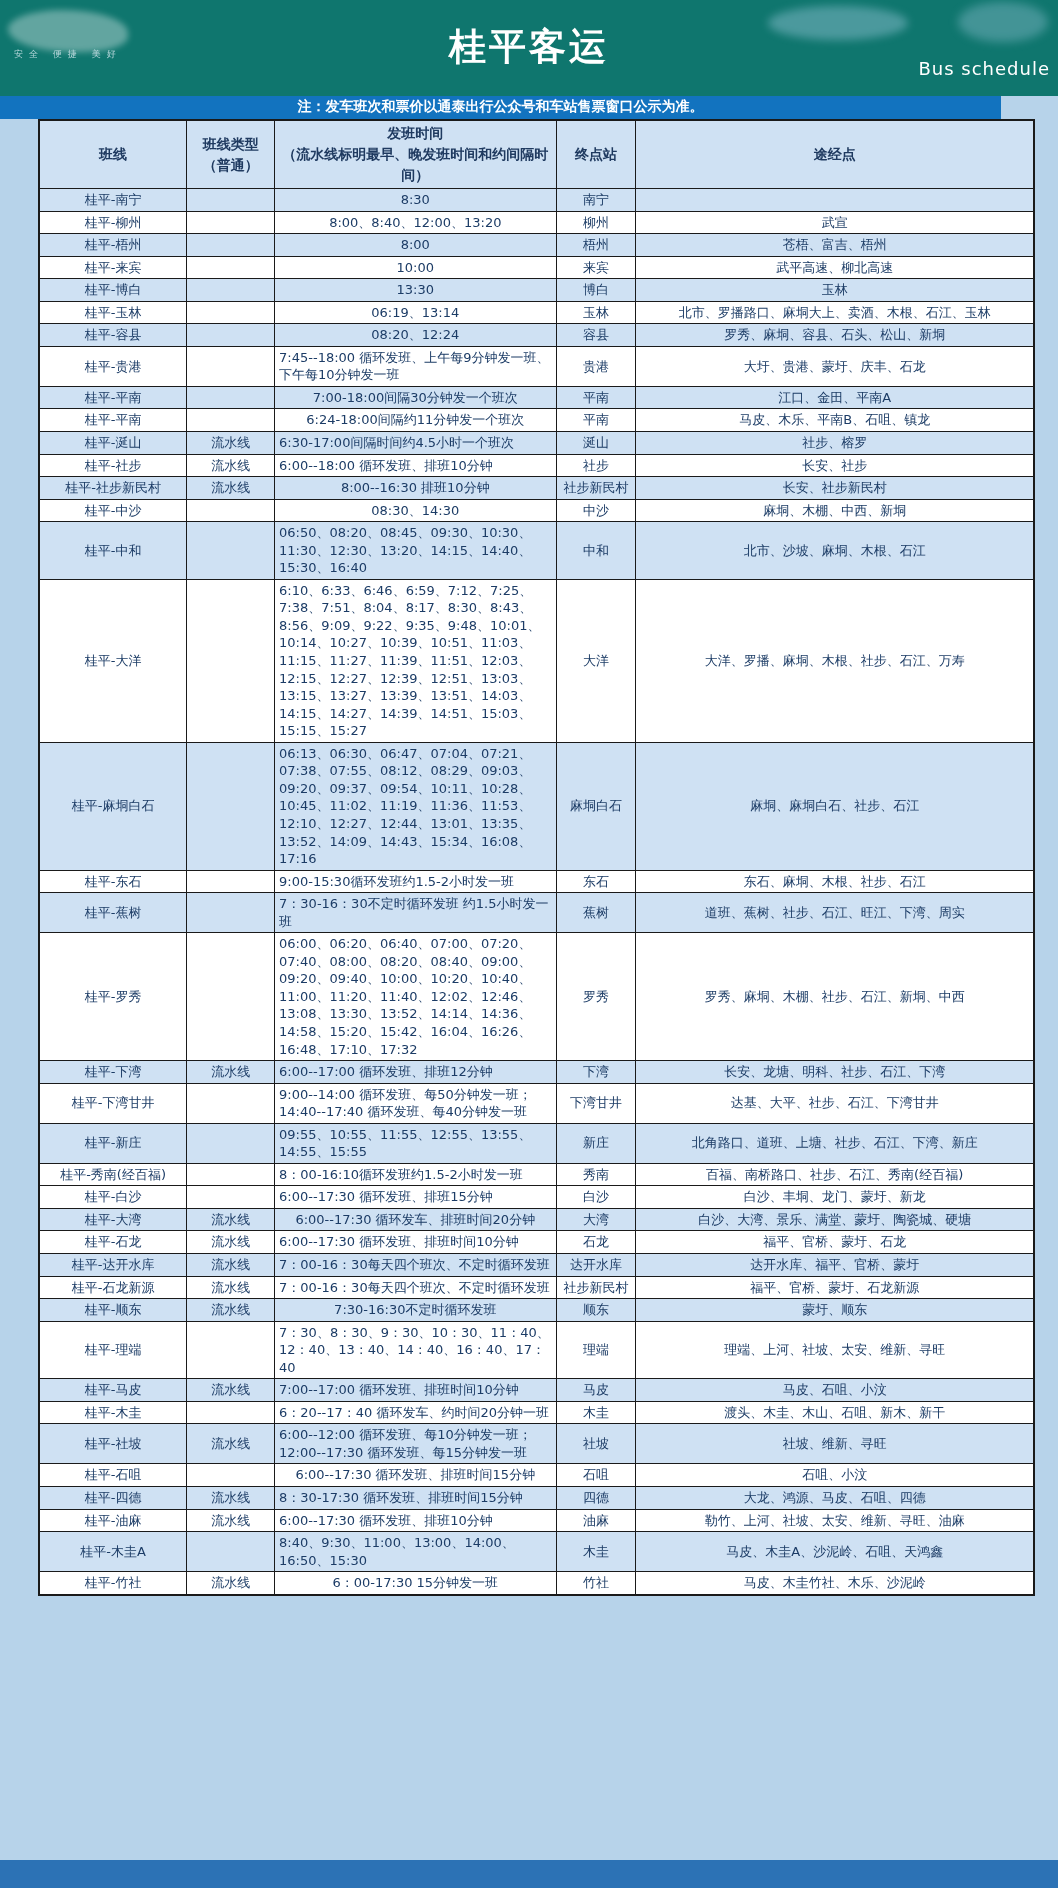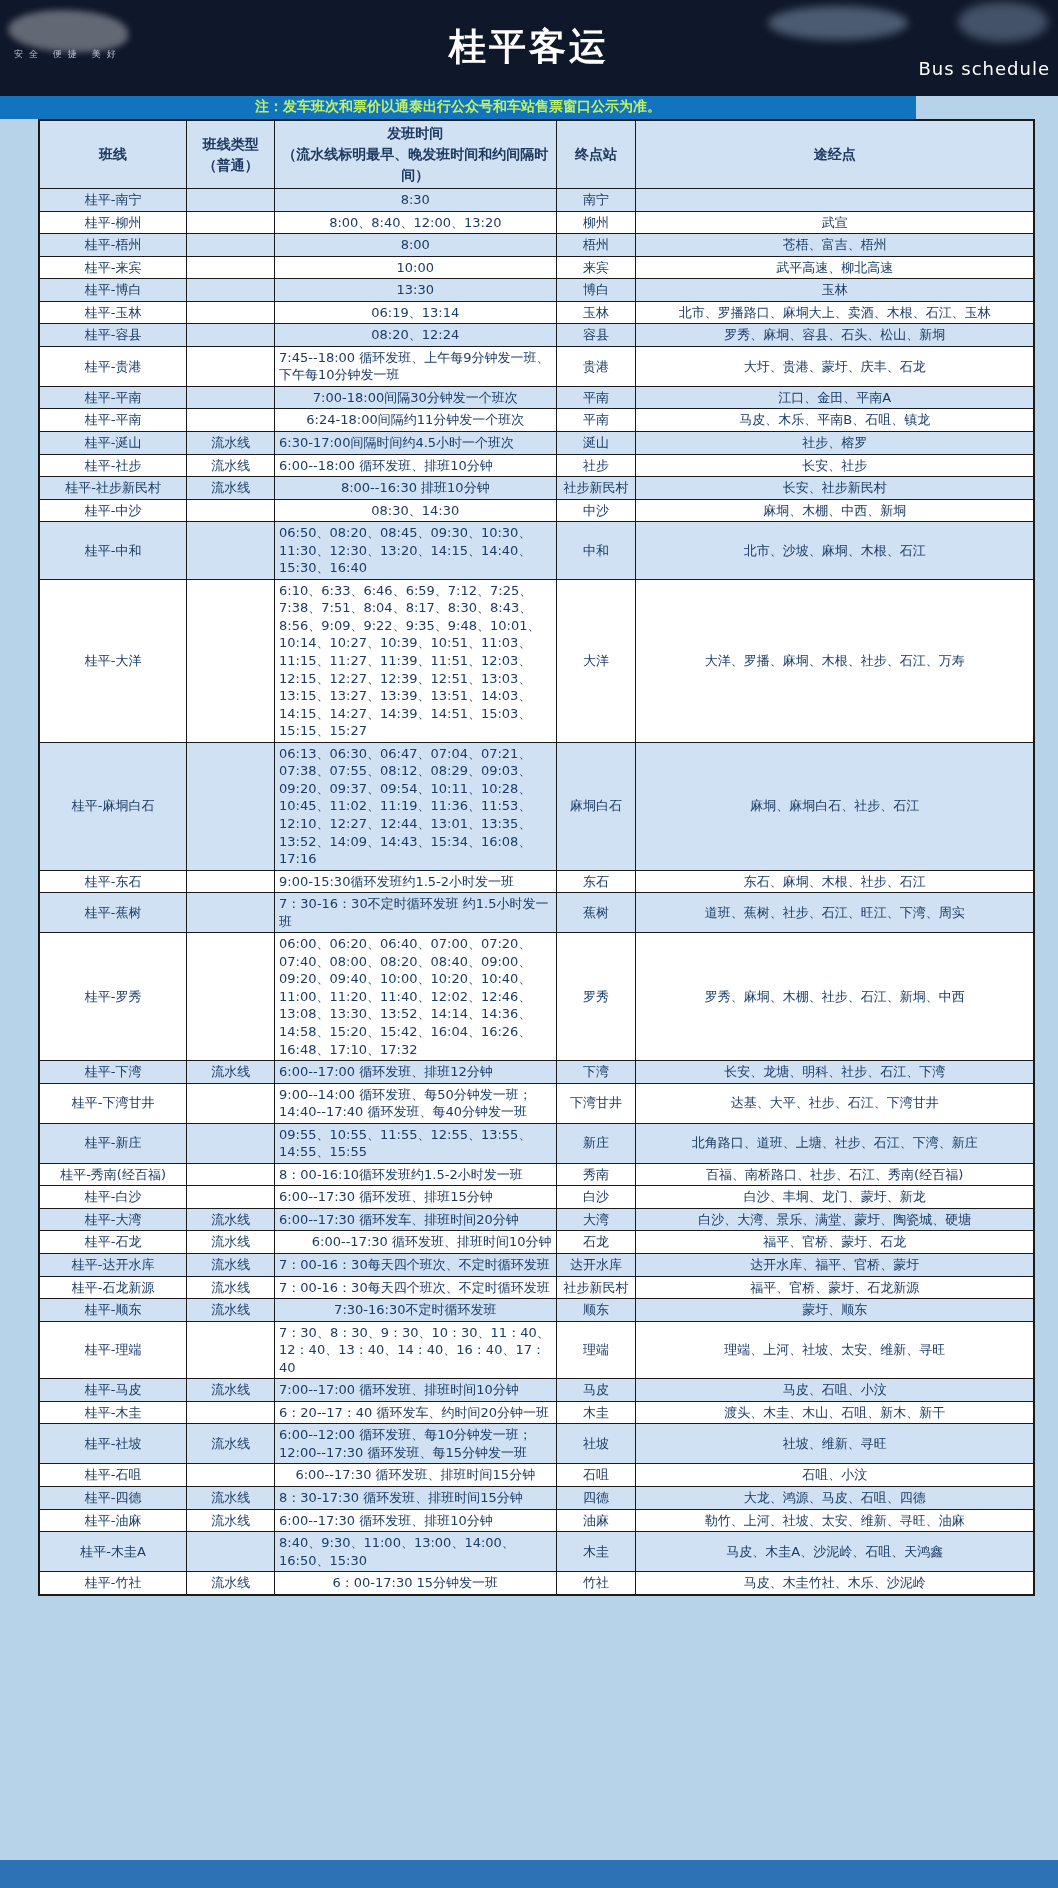--- a/index.html
+++ b/index.html
@@ -4,41 +4,41 @@
 <style>
   * { box-sizing: border-box; }
   html,body { margin:0; padding:0; }
   body {
     width:1058px; min-height:1888px;
     background:#b7d3ea;
     font-family:"DejaVu Sans","Liberation Sans",sans-serif;
     position:relative;
   }
   
-  .banner{ position:relative; width:1058px; height:96px; background:#0f172a; overflow:hidden; }
+  .banner{ position:relative; width:1058px; height:96px; background:#0f766e; overflow:hidden; }
   .banner .deco1{ position:absolute; left:8px; top:10px; width:120px; height:42px;
     background:rgba(255,255,255,.35); border-radius:50% 60% 40% 60%; filter:blur(3px); }
   .banner .deco2{ position:absolute; right:150px; top:6px; width:140px; height:34px;
     background:rgba(190,220,245,.35); border-radius:50%; filter:blur(4px); }
   .banner .deco3{ position:absolute; right:10px; top:2px; width:90px; height:40px;
     background:rgba(190,220,245,.3); border-radius:50%; filter:blur(5px); }
   .logo{ position:absolute; left:14px; top:8px; width:200px; color:#eaf4fc; }
   .logo .slogan{ margin-top:40px; font-size:9px; letter-spacing:6px; opacity:.75; white-space:nowrap; }
   .page-title{
     position:absolute; left:0; right:0; top:22px; text-align:center;
     color:#ffffff; font-size:37px; font-weight:bold; letter-spacing:3px;
   }
   .subtitle{
     position:absolute; right:8px; top:58px;
     color:#ffffff; font-size:18px; font-weight:400; letter-spacing:1px;
   }
   
   .note-band{
-    width:916px; height:23px; background:#1273bf;
-    color:#bef264; font-size:14px; font-weight:bold;
+    width:1001px; height:23px; background:#1273bf;
+    color:#ffffff; font-size:14px; font-weight:bold;
     text-align:center; line-height:20px;
   }
   
   table.schedule{
     border-collapse:collapse;
     margin:0 0 0 38px;
     width:997px;
     background:#ffffff;
     border:2px solid #1a1a1a;
   }
@@ -271,28 +271,28 @@
       <tr class="white">
         <td class="col-route">桂平-白沙</td>
         <td class="col-type"></td>
         <td class="col-time" style="text-align: left;">6:00--17:30 循环发班、排班15分钟</td>
         <td class="col-terminal">白沙</td>
         <td class="col-via">白沙、丰垌、龙门、蒙圩、新龙</td>
       </tr>
       <tr class="blue">
         <td class="col-route">桂平-大湾</td>
         <td class="col-type">流水线</td>
-        <td class="col-time" style="text-align: left;">6:00--17:30 循环发车、排班时间20分钟</td>
+        <td class="col-time" style="text-align: center;">6:00--17:30 循环发车、排班时间20分钟</td>
         <td class="col-terminal">大湾</td>
         <td class="col-via">白沙、大湾、景乐、满堂、蒙圩、陶瓷城、硬塘</td>
       </tr>
       <tr class="white">
         <td class="col-route">桂平-石龙</td>
         <td class="col-type">流水线</td>
-        <td class="col-time" style="text-align: right;">6:00--17:30 循环发班、排班时间10分钟</td>
+        <td class="col-time" style="text-align: left;">6:00--17:30 循环发班、排班时间10分钟</td>
         <td class="col-terminal">石龙</td>
         <td class="col-via">福平、官桥、蒙圩、石龙</td>
       </tr>
       <tr class="blue">
         <td class="col-route">桂平-达开水库</td>
         <td class="col-type">流水线</td>
         <td class="col-time" style="text-align: left;">7：00-16：30每天四个班次、不定时循环发班</td>
         <td class="col-terminal">达开水库</td>
         <td class="col-via">达开水库、福平、官桥、蒙圩</td>
       </tr>

